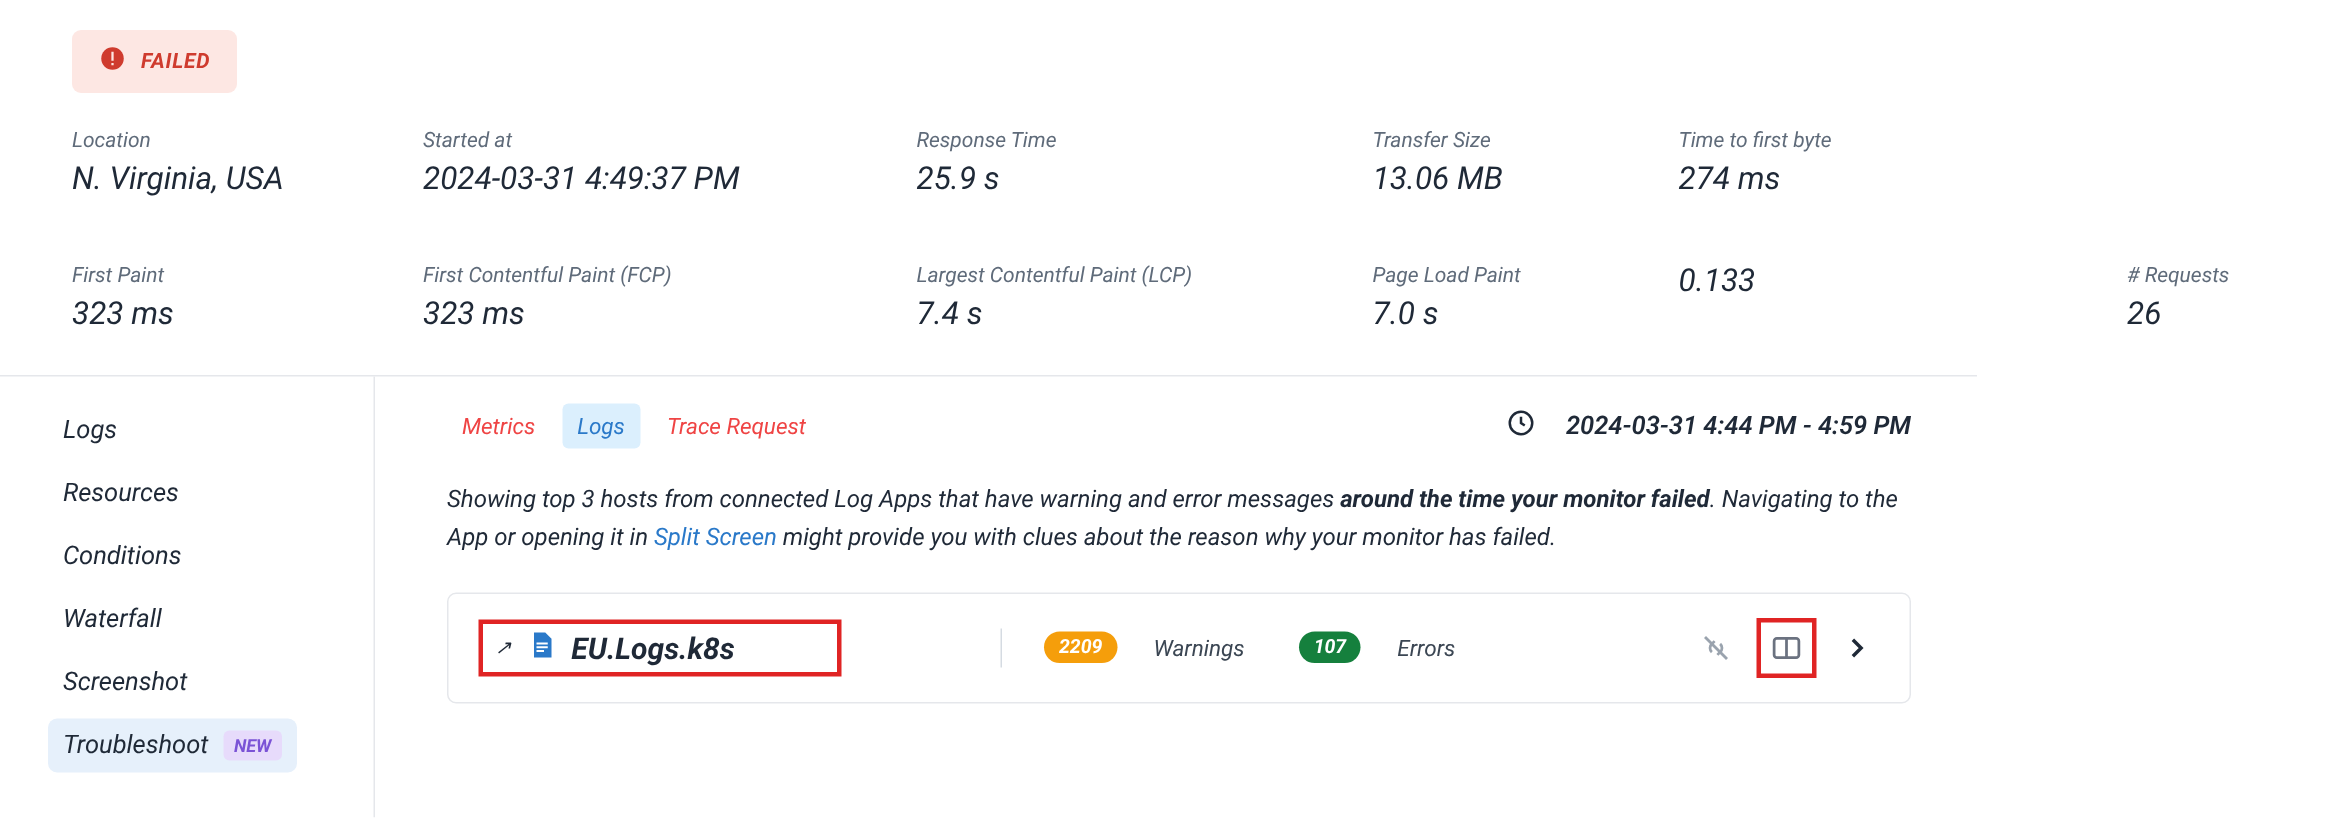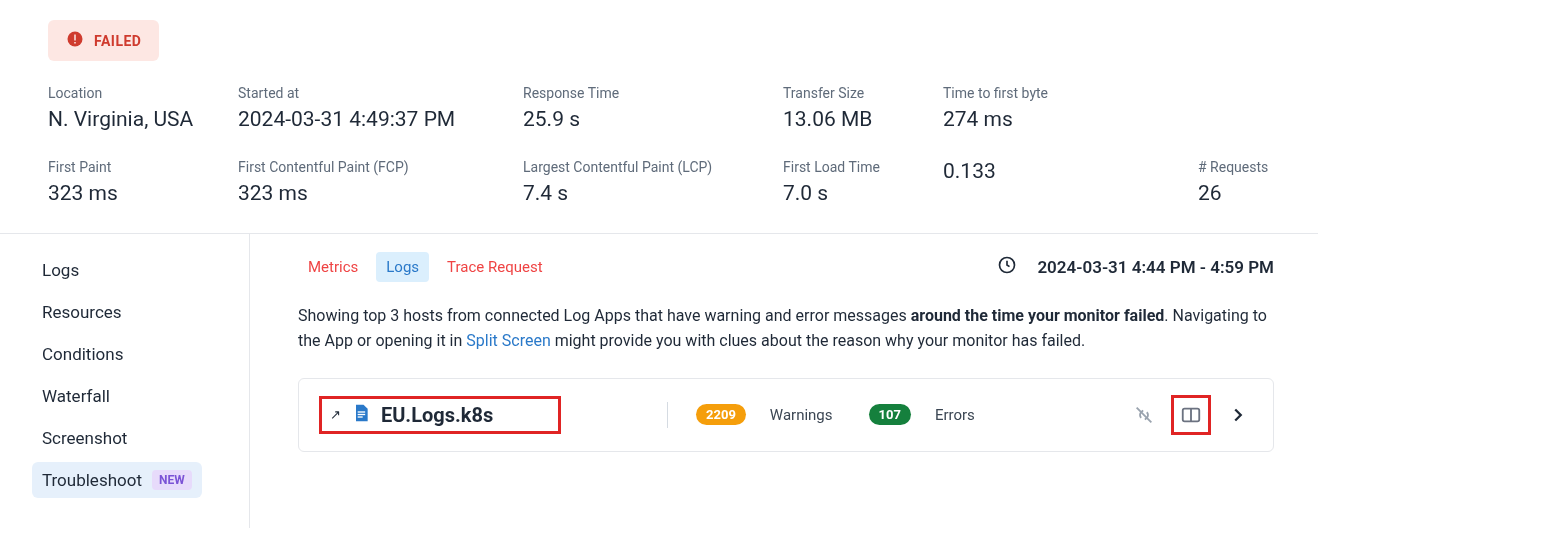--- a/index.html
+++ b/index.html
@@ -2,36 +2,37 @@
 <html><head>
 <meta charset="utf-8">
 <style>
   * { box-sizing: border-box; margin: 0; padding: 0; }
   body {
     font-family: -apple-system, BlinkMacSystemFont, "Segoe UI", Roboto, Helvetica, Arial, sans-serif;
     background: #fff;
     color: #1f2937;
     font-size: 15px;
   }
-  .page { width: 1318px; }
+  .page { width: 1318px; font-style: italic; }
 
   
   .top { padding: 20px 48px 28px 48px; }
   .status-badge {
     display: inline-flex; align-items: center; gap: 10px;
     background: #fde7e3; color: #cf3b2e;
     padding: 10px 18px; border-radius: 6px;
     font-weight: 700; letter-spacing: .5px; font-size: 14px;
     margin-bottom: 24px;
   }
   .status-badge svg { width: 18px; height: 18px; }
   .metrics-grid {
     display: grid;
     grid-template-columns: 190px 285px 260px 160px 255px 150px;
     row-gap: 28px;
+    gap: 44px;
   }
   .metric-label { color: #5f6b7a; font-size: 14px; margin-bottom: 6px; }
   .metric-value { font-size: 21px; color: #1f2937; font-weight: 400; }
 
   
   .divider { border-top: 1px solid #e5e7eb; }
 
   
   .lower { display: flex; }
   .sidebar {
@@ -130,21 +131,21 @@
       </div>
       <div>
         <div class="metric-label">First Contentful Paint (FCP)</div>
         <div class="metric-value">323 ms</div>
       </div>
       <div>
         <div class="metric-label">Largest Contentful Paint (LCP)</div>
         <div class="metric-value">7.4 s</div>
       </div>
       <div>
-        <div class="metric-label">First Load Time</div>
+        <div class="metric-label">Page Load Paint</div>
         <div class="metric-value">7.0 s</div>
       </div>
       <div>
         <div class="metric-value">0.133</div>
       </div>
       <div>
         <div class="metric-label"># Requests</div>
         <div class="metric-value">26</div>
       </div>
     </div>

